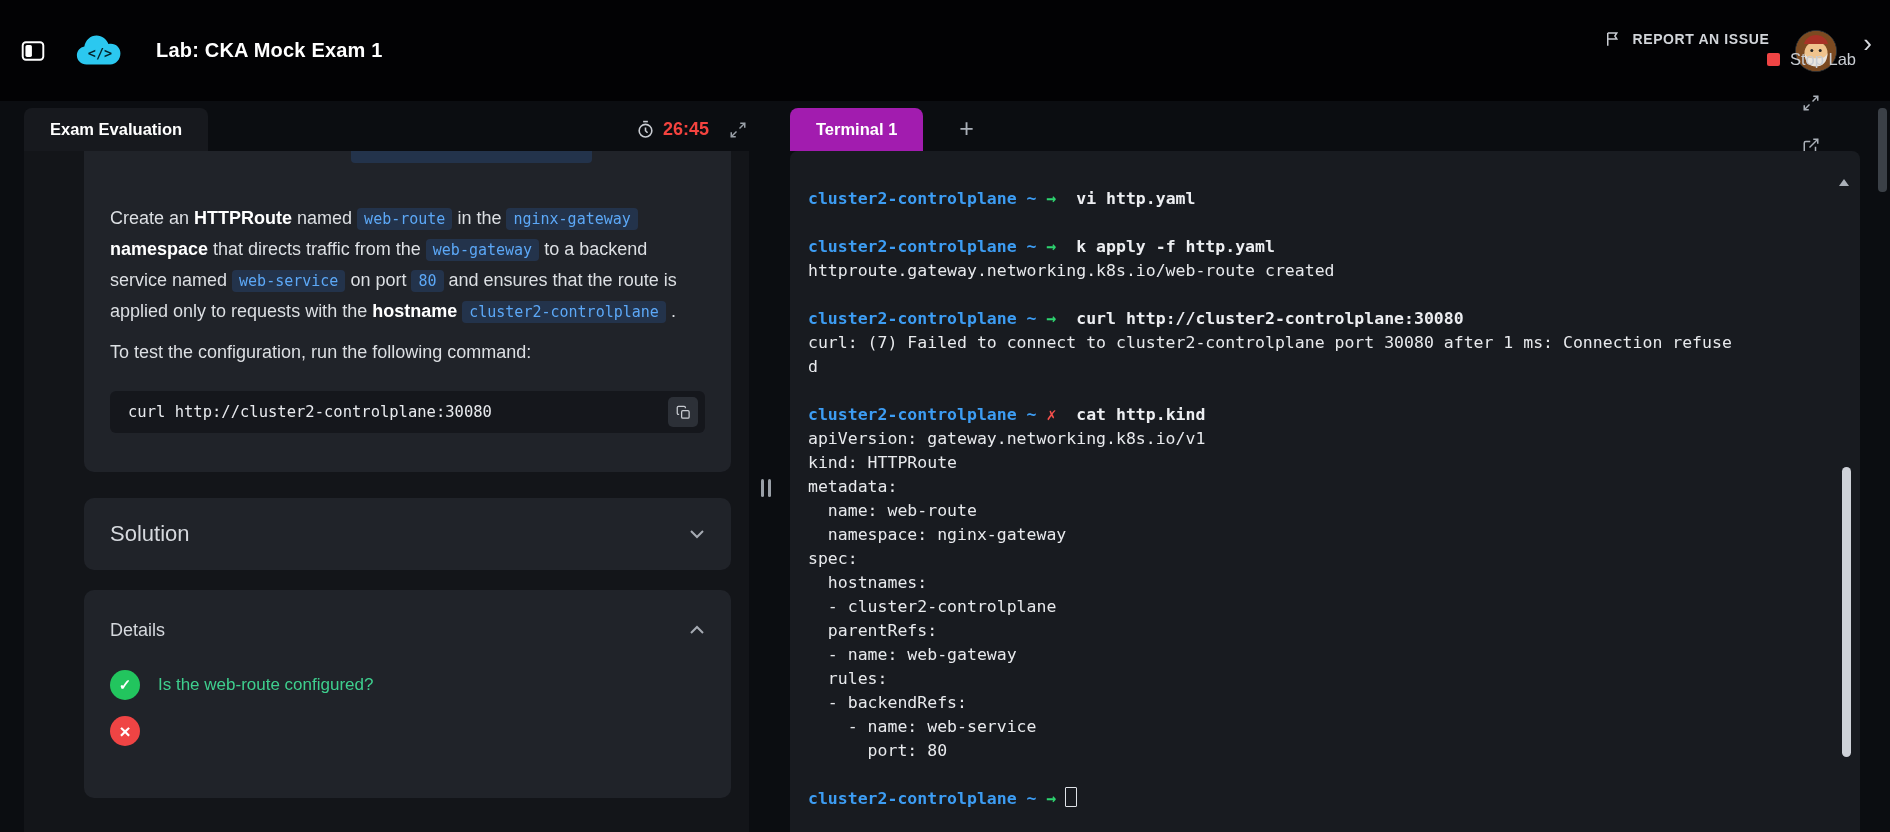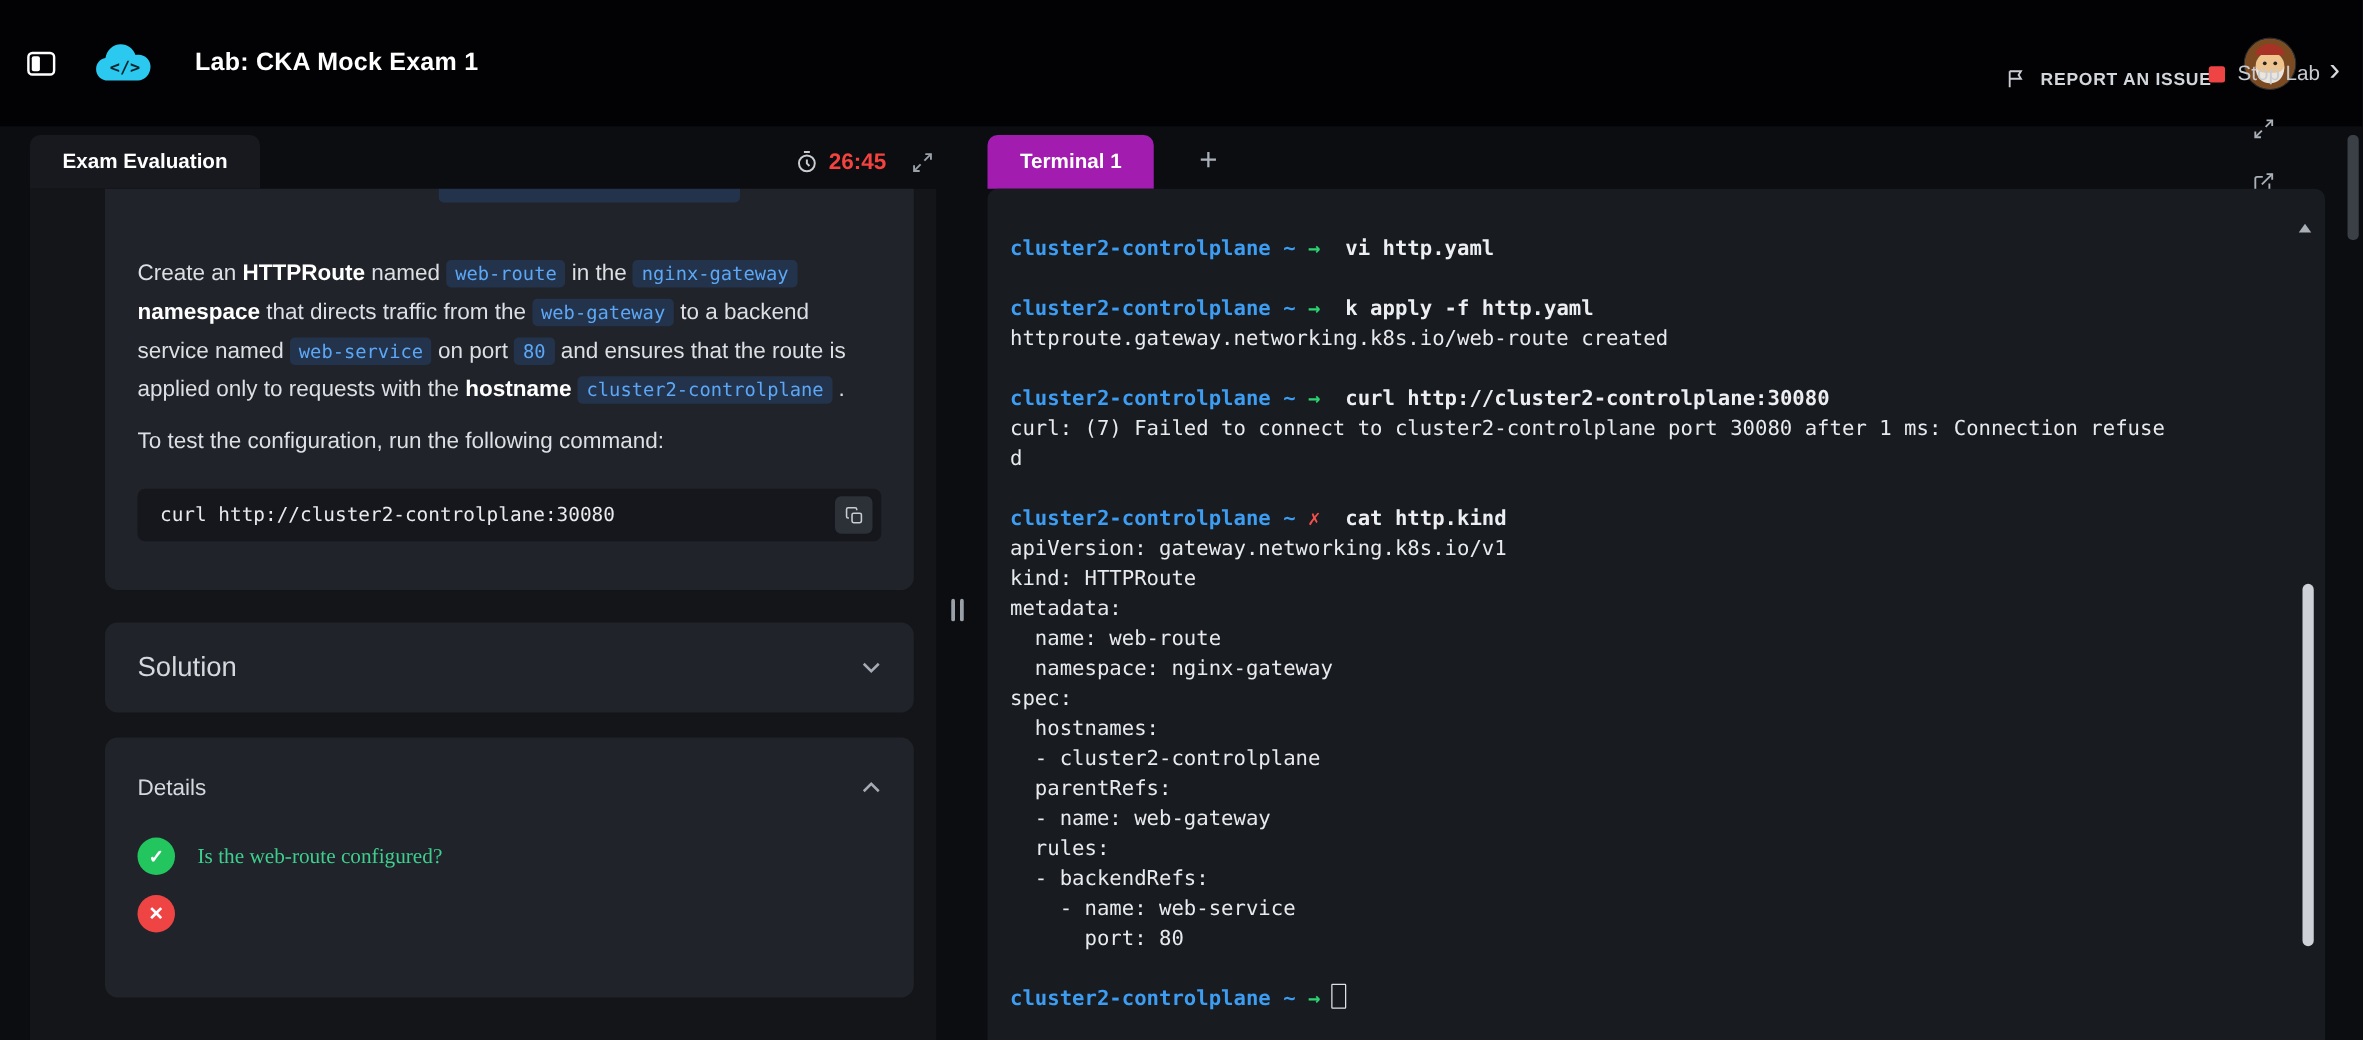--- a/index.html
+++ b/index.html
@@ -5,21 +5,21 @@
   html,body{margin:0;padding:0;background:#0b0d11;}
   #stage{position:relative;width:1890px;height:832px;overflow:hidden;background:#0b0d11;
          font-family:"Liberation Sans",sans-serif;color:#e7e9ec;}
 
   
   .header{position:absolute;top:0;left:0;right:0;height:101px;background:#020204;
           display:flex;align-items:center;padding:0 18px 0 20px;box-sizing:border-box;}
   .hd-toggle{margin-right:26px;display:flex;align-items:center;cursor:pointer;}
   .hd-logo{margin-right:28px;display:flex;align-items:center;}
   .hd-title{font-size:20px;font-weight:600;color:#ffffff;letter-spacing:.2px;}
-  .hd-right{margin-left:auto;display:flex;align-items:flex-end;gap:26px;}
+  .hd-right{margin-left:auto;display:flex;align-items:flex-start;gap:26px;}
   .report{display:flex;align-items:center;gap:10px;color:#d2d5da;font-size:14px;
           font-weight:600;letter-spacing:.6px;cursor:pointer;}
   .avatar{width:40px;height:40px;border-radius:50%;overflow:hidden;background:#8a5a2b;
           border:1px solid #2a2d31;cursor:pointer;flex:0 0 auto;}
   .hd-chevron{color:#d6d9de;font-size:26px;line-height:1;cursor:pointer;padding-bottom:4px;}
 
   
   .left-panel{position:absolute;left:24px;top:108px;width:725px;bottom:0;
               display:flex;flex-direction:column;}
   .lp-tabs{height:43px;display:flex;align-items:center;position:relative;flex:0 0 auto;}
@@ -51,21 +51,21 @@
 
   .details-card{background:#202329;border-radius:10px;margin-top:20px;padding:0 26px 36px;}
   .details-head{height:80px;display:flex;align-items:center;font-size:18px;color:#d5d8dd;cursor:pointer;}
   .details-head .chev{margin-left:auto;display:flex;}
   .check-row{display:flex;align-items:center;gap:18px;margin-bottom:16px;}
   .check-ic{width:30px;height:30px;border-radius:50%;display:flex;align-items:center;
             justify-content:center;color:#fff;font-weight:700;flex:0 0 auto;}
   .ic-ok{background:#22c55e;font-size:15px;}
   .ic-fail{background:#ef4444;font-size:19px;line-height:1;}
   .check-tx{font-size:17px;color:#e3e6ea;}
-  .tx-ok{color:#3ecf8e;font-family:Liberation Serif, serif;}
+  .tx-ok{color:#3ecf8e;}
 
   .stub-card{background:#202329;border-radius:10px 10px 0 0;margin-top:34px;height:40px;}
 
   .split-handle{position:absolute;left:758px;top:474px;width:16px;height:28px;display:flex;
                 gap:4px;align-items:center;justify-content:center;cursor:col-resize;}
   .split-handle i{display:block;width:3px;height:18px;background:#9aa0a8;border-radius:2px;}
 
   
   .right-panel{position:absolute;left:790px;width:1070px;top:108px;bottom:0;
                display:flex;flex-direction:column;}

